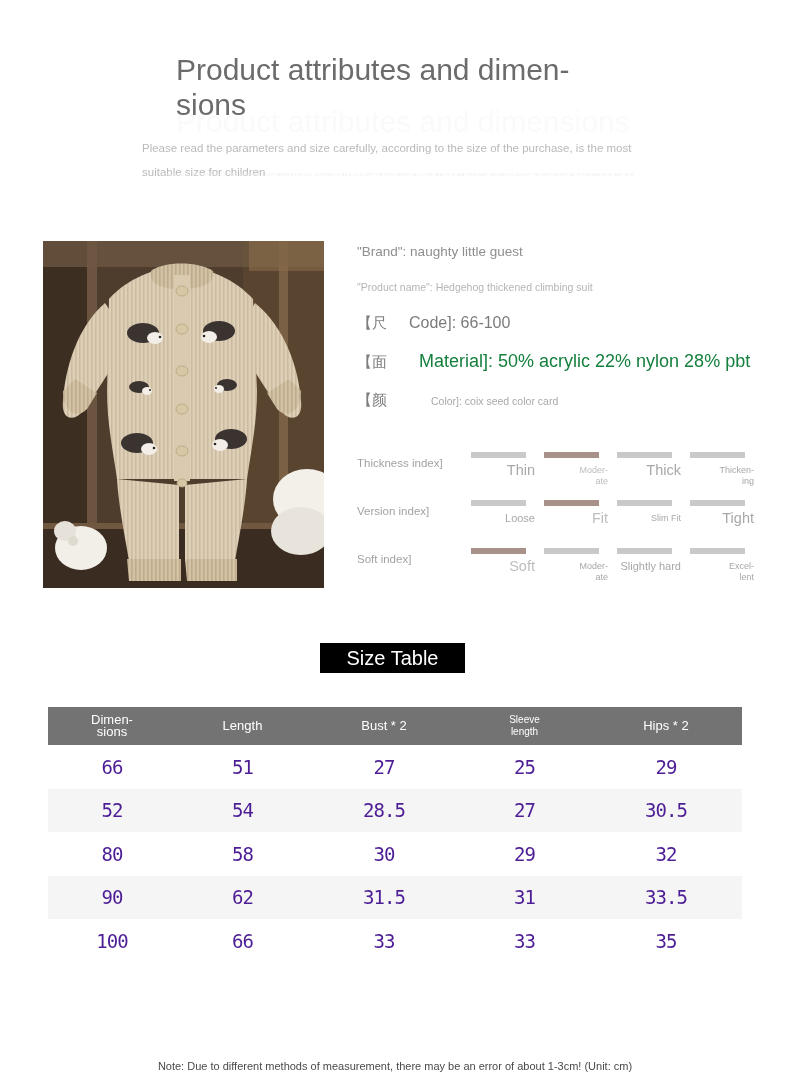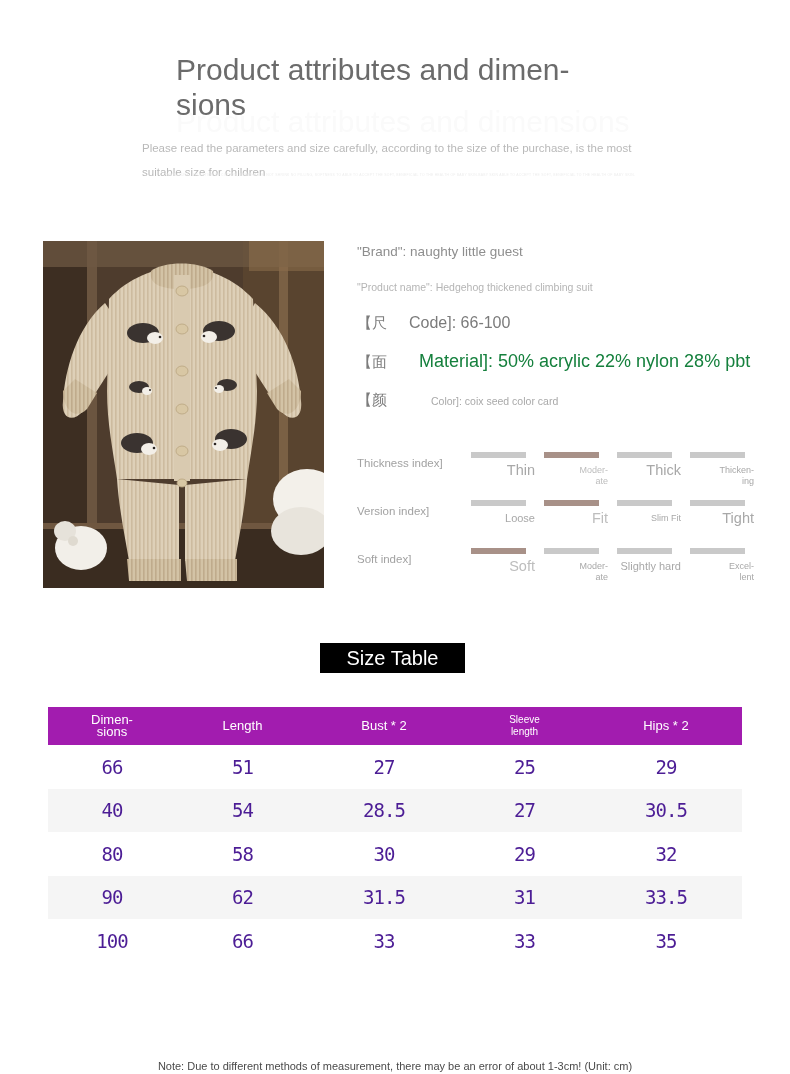--- a/index.html
+++ b/index.html
@@ -182,21 +182,21 @@
     width: 694px;
     border-collapse: collapse;
     table-layout: fixed;
   }
   .table th, .table td {
     text-align: center;
     vertical-align: middle;
     border: 0;
   }
   .table thead th {
-    background: #a21caf;
+    background: #737373;
     color: #ffffff;
     height: 38px;
     font-weight: 400;
     line-height: 12px;
     white-space: pre-line;
   }
   .th-lg { font-size: 13px; }
   .th-sm { font-size: 10px; }
 
   .table tbody td {
@@ -434,21 +434,21 @@
     </thead>
     <tbody id="table-body">
         <tr>
           <td class="col-0">66</td>
           <td class="col-1">51</td>
           <td class="col-2">27</td>
           <td class="col-3">25</td>
           <td class="col-4">29</td>
         </tr>
         <tr>
-          <td class="col-0">40</td>
+          <td class="col-0">52</td>
           <td class="col-1">54</td>
           <td class="col-2">28.5</td>
           <td class="col-3">27</td>
           <td class="col-4">30.5</td>
         </tr>
         <tr>
           <td class="col-0">80</td>
           <td class="col-1">58</td>
           <td class="col-2">30</td>
           <td class="col-3">29</td>

